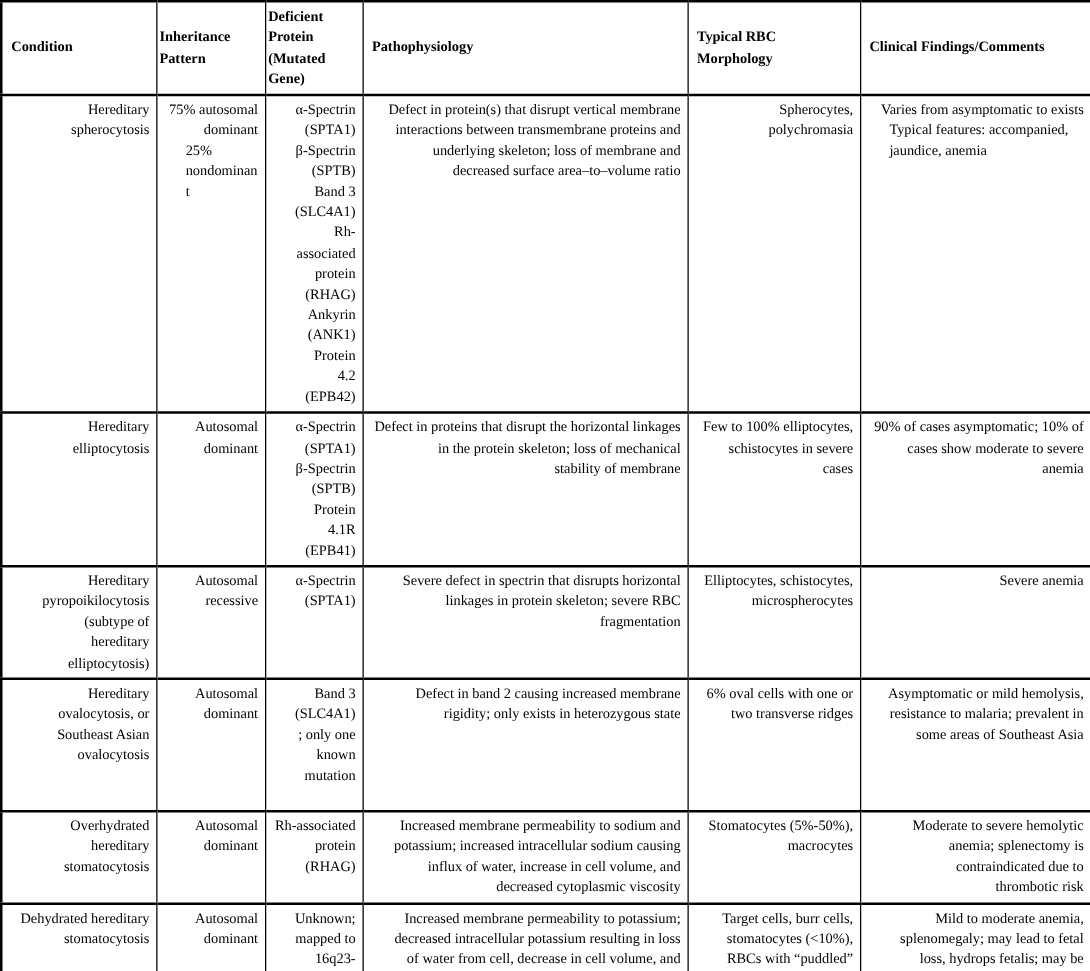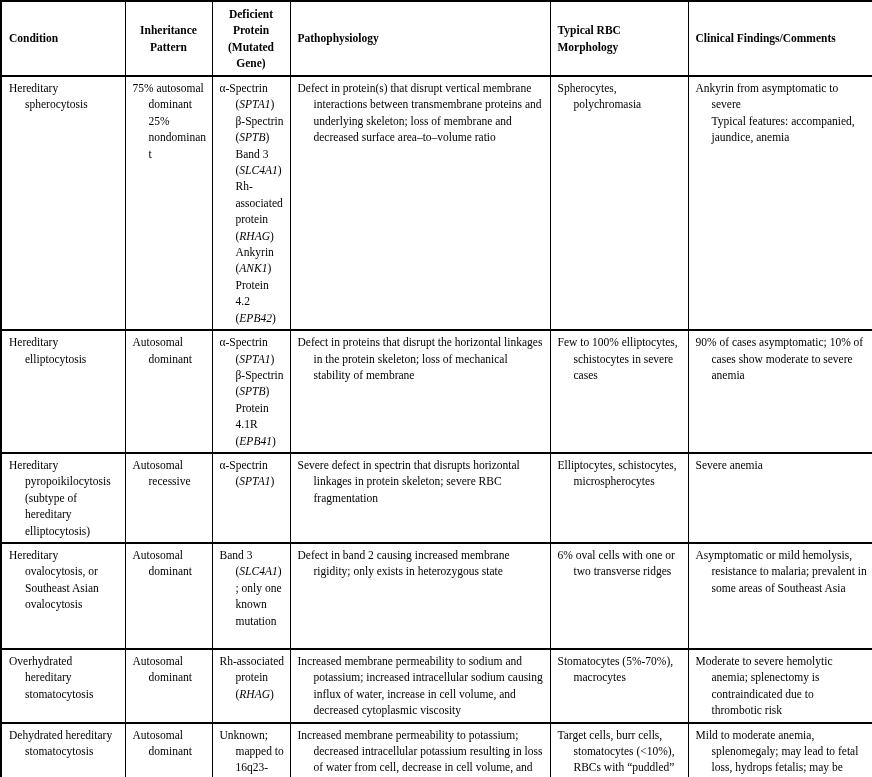--- a/index.html
+++ b/index.html
@@ -34,34 +34,34 @@
     line-height: 16.4px;
     vertical-align: top;
     text-align: left;
     overflow: hidden;
     word-wrap: break-word;
   }
   th {
     font-weight: bold;
     vertical-align: middle;
   }
-  th.center { text-align: center; padding-left: 2px; padding-right: 2px; }
+  th.center { padding-left: 2px; padding-right: 2px; }
 
   tr.hrow { height: 75px;  }
   tr.r0   { height: 247px; }
   tr.r1   { height: 95px; }
   tr.r2   { height: 84px; margin-left: 40px;  }
   tr.r3   { height: 106px;  }
   tr.r4   { height: 70px; padding-left: 28px;  }
   tr.r5   { height: 85px;  }
 
   .para { margin: 0; }
-  .para.hang { padding-left: 16px; text-indent: -16px; }
+  .para.hang { padding-left: 16px; text-indent: -16px; text-align: right; }
   .para.cont { padding-left: 16px; }
-  .it { font-style: italic; }
+  .it { }
 </style>
 </head>
 <body>
 
 <table class="grid">
   <colgroup>
     <col class="c-condition">
     <col class="c-inheritance">
     <col class="c-protein">
     <col class="c-patho">
@@ -90,21 +90,21 @@
       <td>
           <div class="para hang"><span>α-Spectrin (</span><span class="it">SPTA1</span><span>) β-Spectrin (</span><span class="it">SPTB</span><span>) Band 3 (</span><span class="it">SLC4A1</span><span>) Rh-associated protein (</span><span class="it">RHAG</span><span>) Ankyrin (</span><span class="it">ANK1</span><span>) Protein 4.2 (</span><span class="it">EPB42</span><span>)</span></div>
         </td>
       <td>
           <div class="para hang"><span>Defect in protein(s) that disrupt vertical membrane interactions between transmembrane proteins and underlying skeleton; loss of membrane and decreased surface area–to–volume ratio</span></div>
         </td>
       <td>
           <div class="para hang"><span>Spherocytes, polychromasia</span></div>
         </td>
       <td>
-          <div class="para hang"><span>Ankyrin from asymptomatic to severe</span></div>
+          <div class="para hang"><span>Varies from asymptomatic to exists</span></div>
           <div class="para cont"><span>Typical features: accompanied, jaundice, anemia</span></div>
         </td>
     </tr>
     <tr class="r1">
       <td>
           <div class="para hang"><span>Hereditary elliptocytosis</span></div>
         </td>
       <td>
           <div class="para hang"><span>Autosomal dominant</span></div>
         </td>
@@ -168,21 +168,21 @@
       <td>
           <div class="para hang"><span>Autosomal dominant</span></div>
         </td>
       <td>
           <div class="para hang"><span>Rh-associated protein (</span><span class="it">RHAG</span><span>)</span></div>
         </td>
       <td>
           <div class="para hang"><span>Increased membrane permeability to sodium and potassium; increased intracellular sodium causing influx of water, increase in cell volume, and decreased cytoplasmic viscosity</span></div>
         </td>
       <td>
-          <div class="para hang"><span>Stomatocytes (5%-70%), macrocytes</span></div>
+          <div class="para hang"><span>Stomatocytes (5%-50%), macrocytes</span></div>
         </td>
       <td>
           <div class="para hang"><span>Moderate to severe hemolytic anemia; splenectomy is contraindicated due to thrombotic risk</span></div>
         </td>
     </tr>
     <tr class="r5">
       <td>
           <div class="para hang"><span>Dehydrated hereditary stomatocytosis</span></div>
         </td>
       <td>

